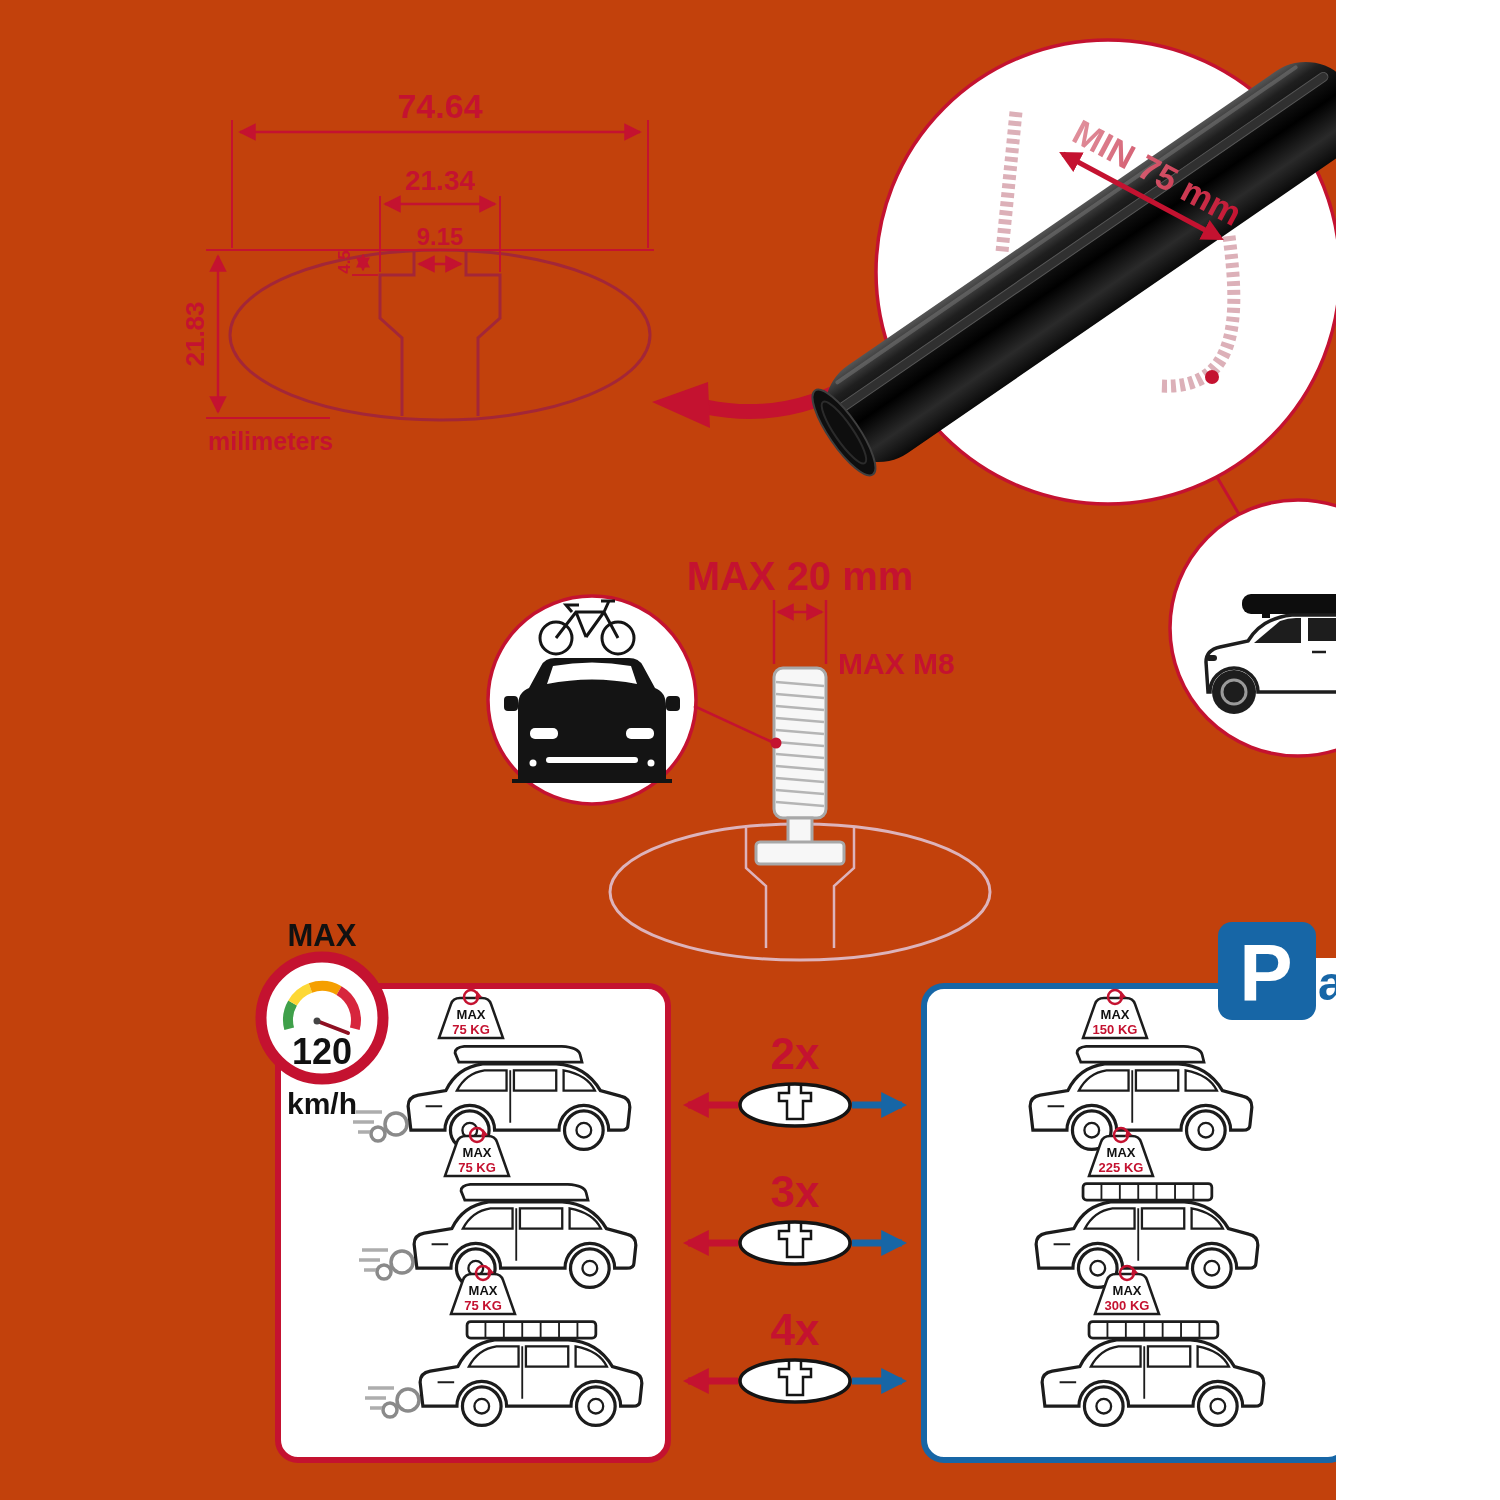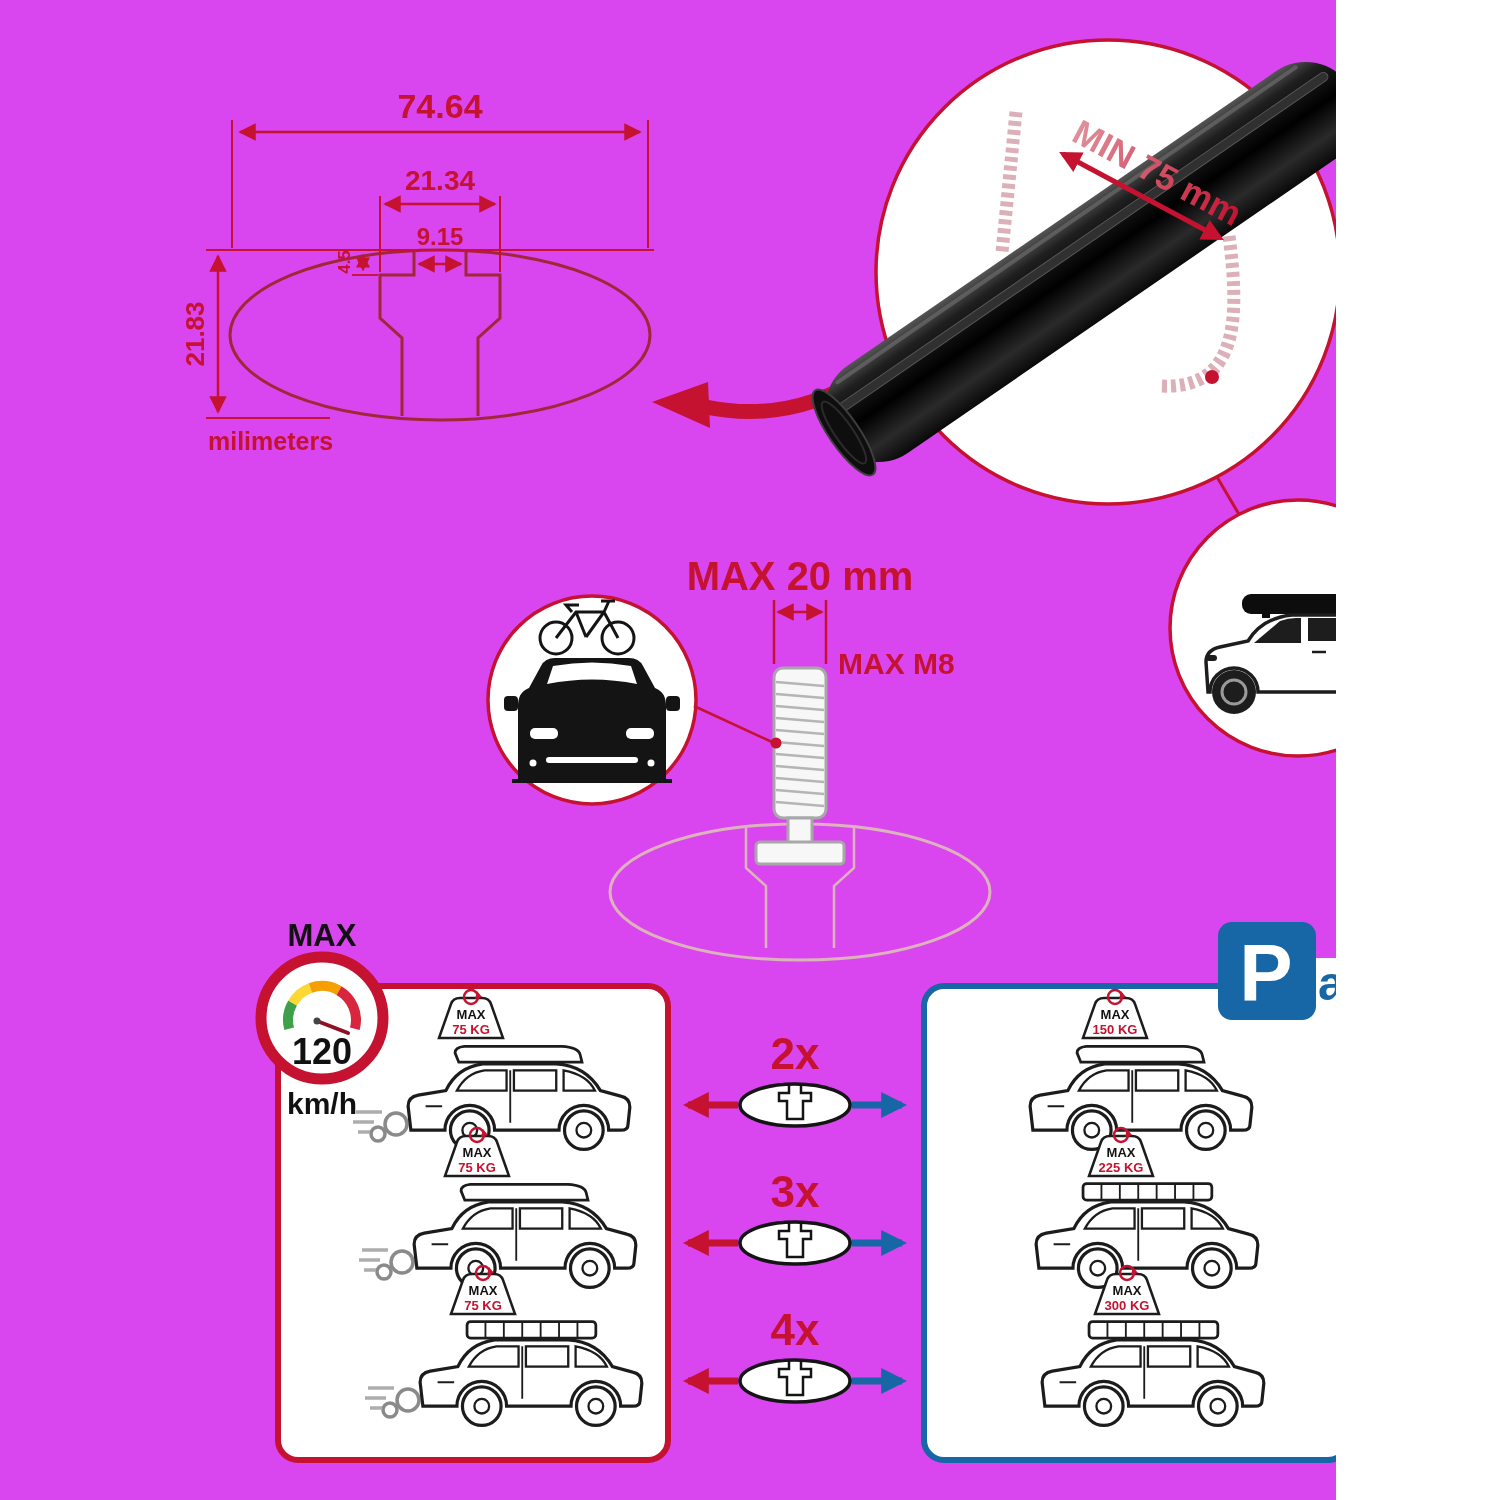--- a/index.html
+++ b/index.html
@@ -1,16 +1,16 @@
 <!DOCTYPE html>
 <html><head>
 <meta charset="utf-8">
 <style>
   html,body{margin:0;padding:0;background:#ffffff;}
-  .canvas{position:relative;width:1336px;height:1500px;background:#d946ef;overflow:hidden;}
+  .canvas{position:relative;width:1336px;height:1500px;background:#c2410c;overflow:hidden;}
   .canvas > svg{position:absolute;left:0;top:0;}
   text{font-family:"Liberation Sans","DejaVu Sans",sans-serif;}
   .red{fill:#c41230;}
   .dim{fill:#c41230;font-weight:bold;text-anchor:middle;}
   .blk{fill:#111;font-weight:bold;text-anchor:middle;}
   .mult{fill:#c41230;font-weight:bold;text-anchor:middle;}
   .tagt{fill:#111;font-weight:bold;text-anchor:middle;font-size:13px;}
   .tagv{fill:#c41230;font-weight:bold;text-anchor:middle;font-size:13px;}
 </style>
 </head>

